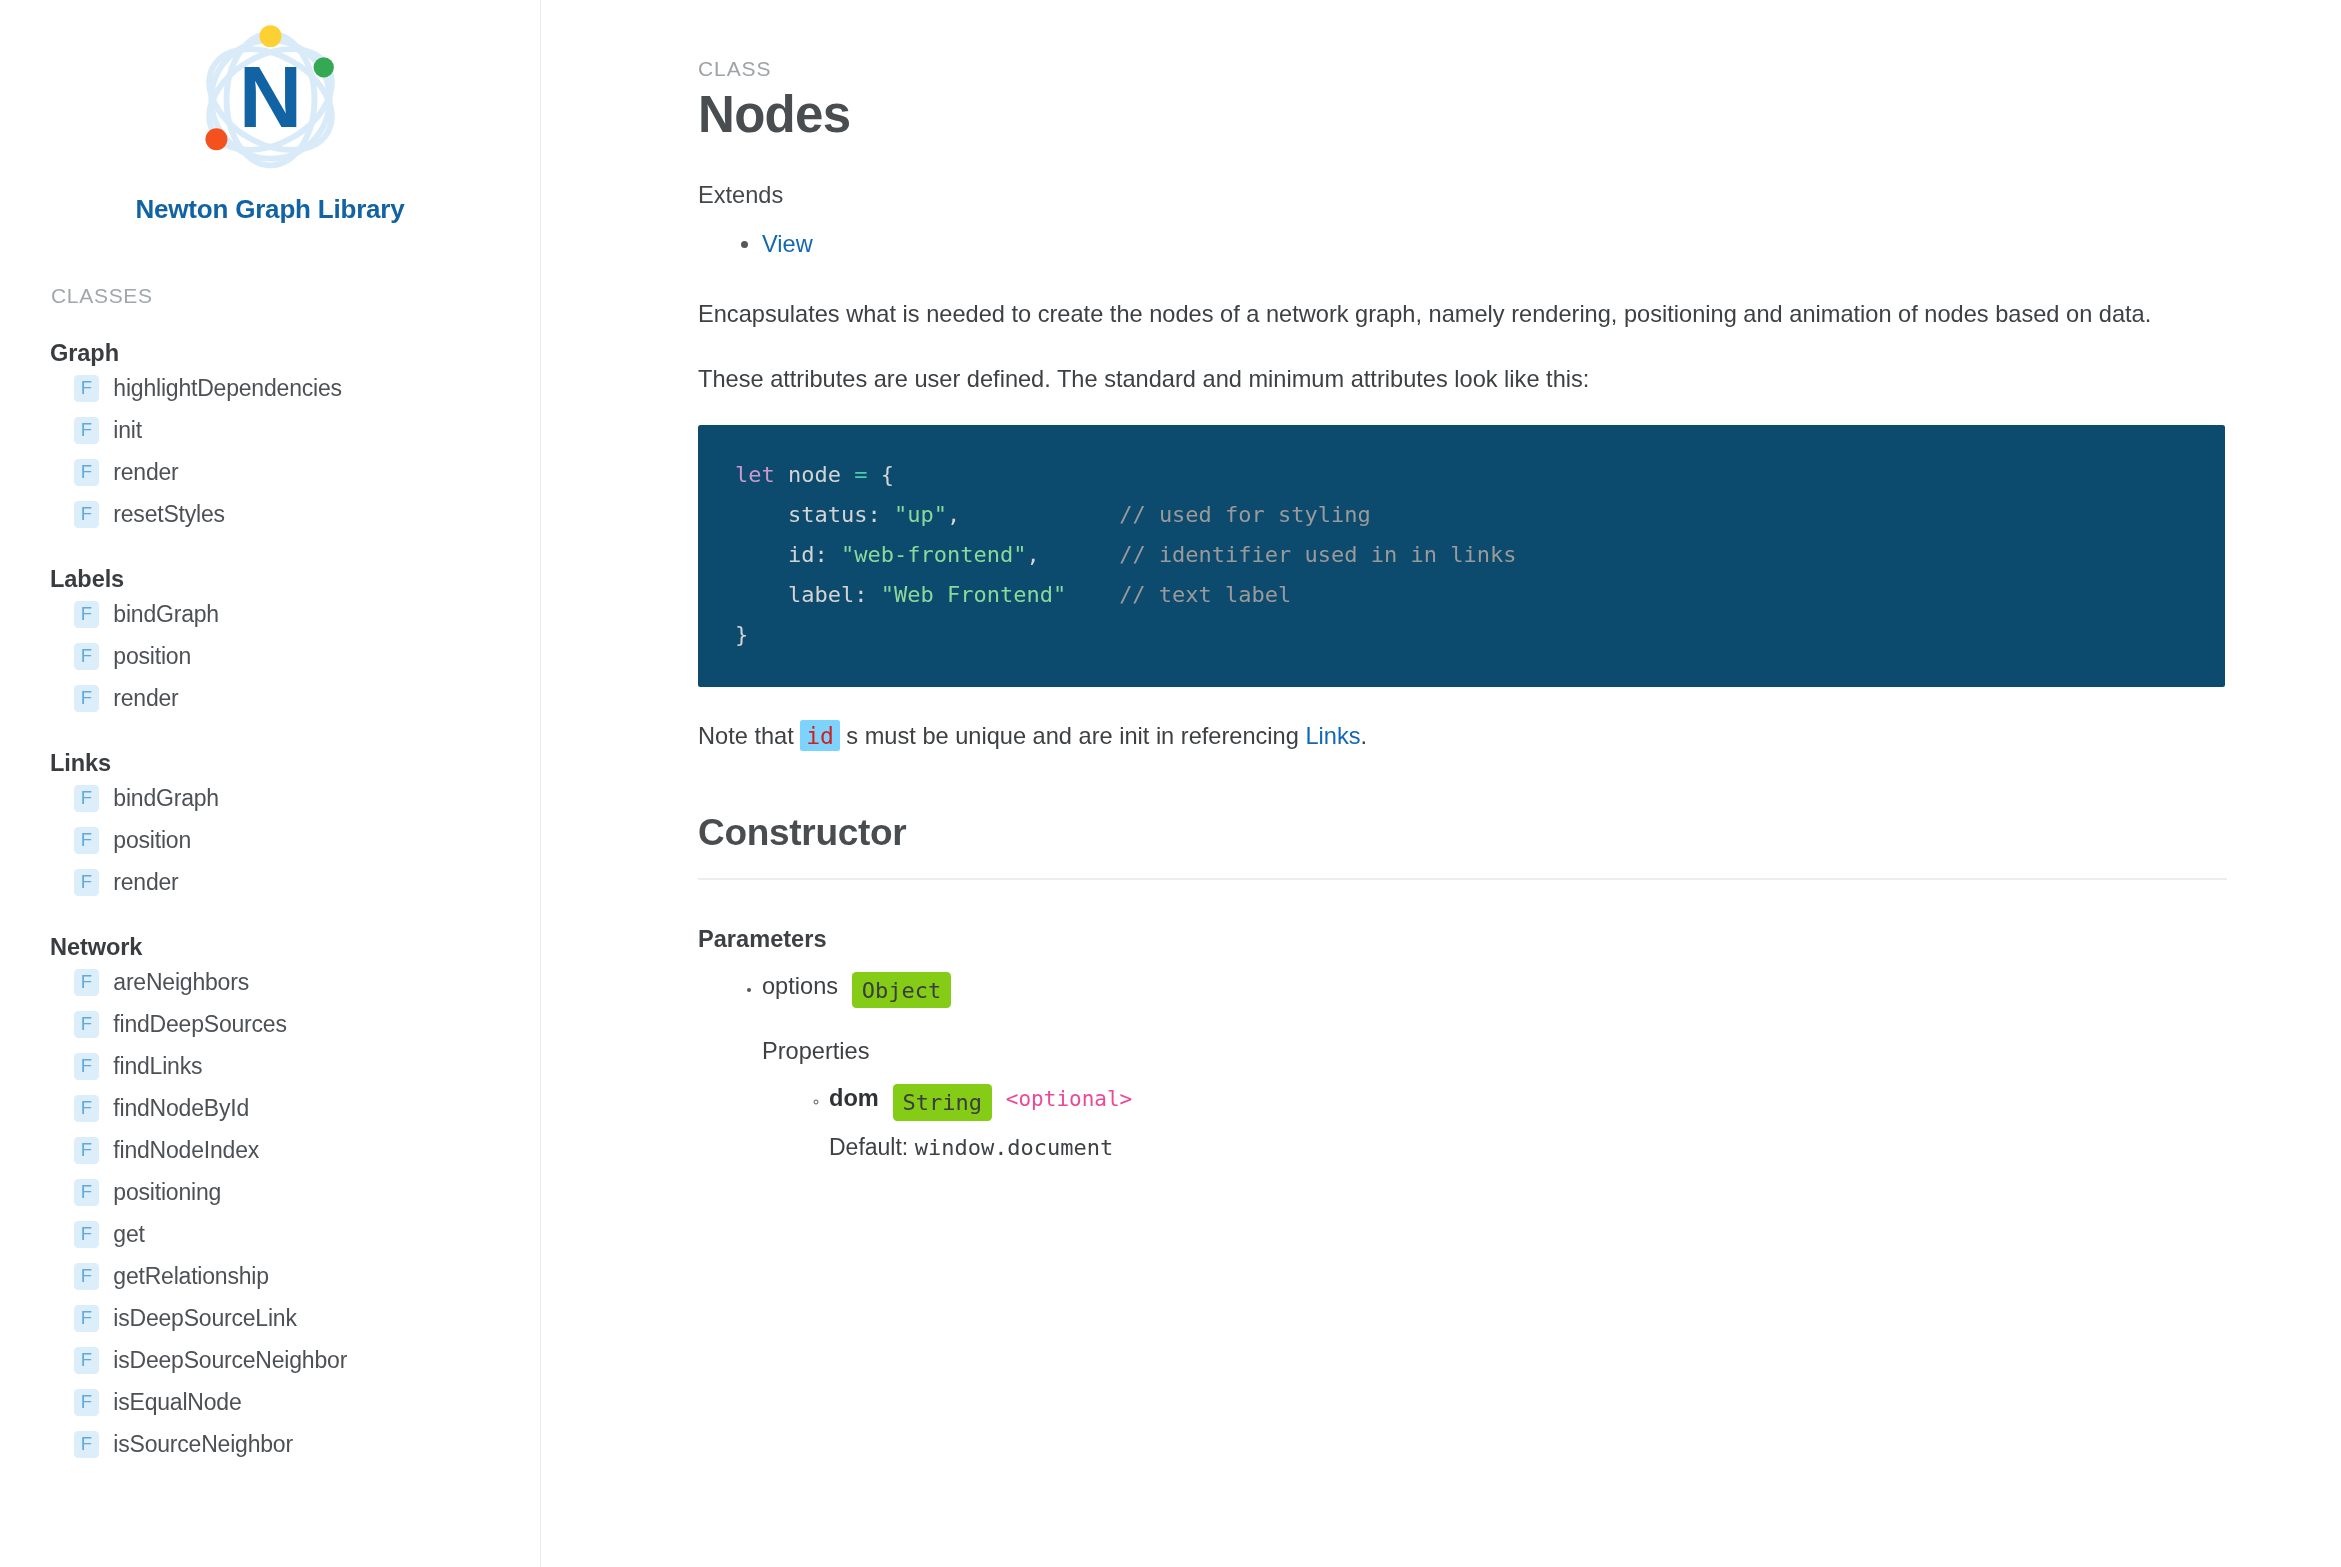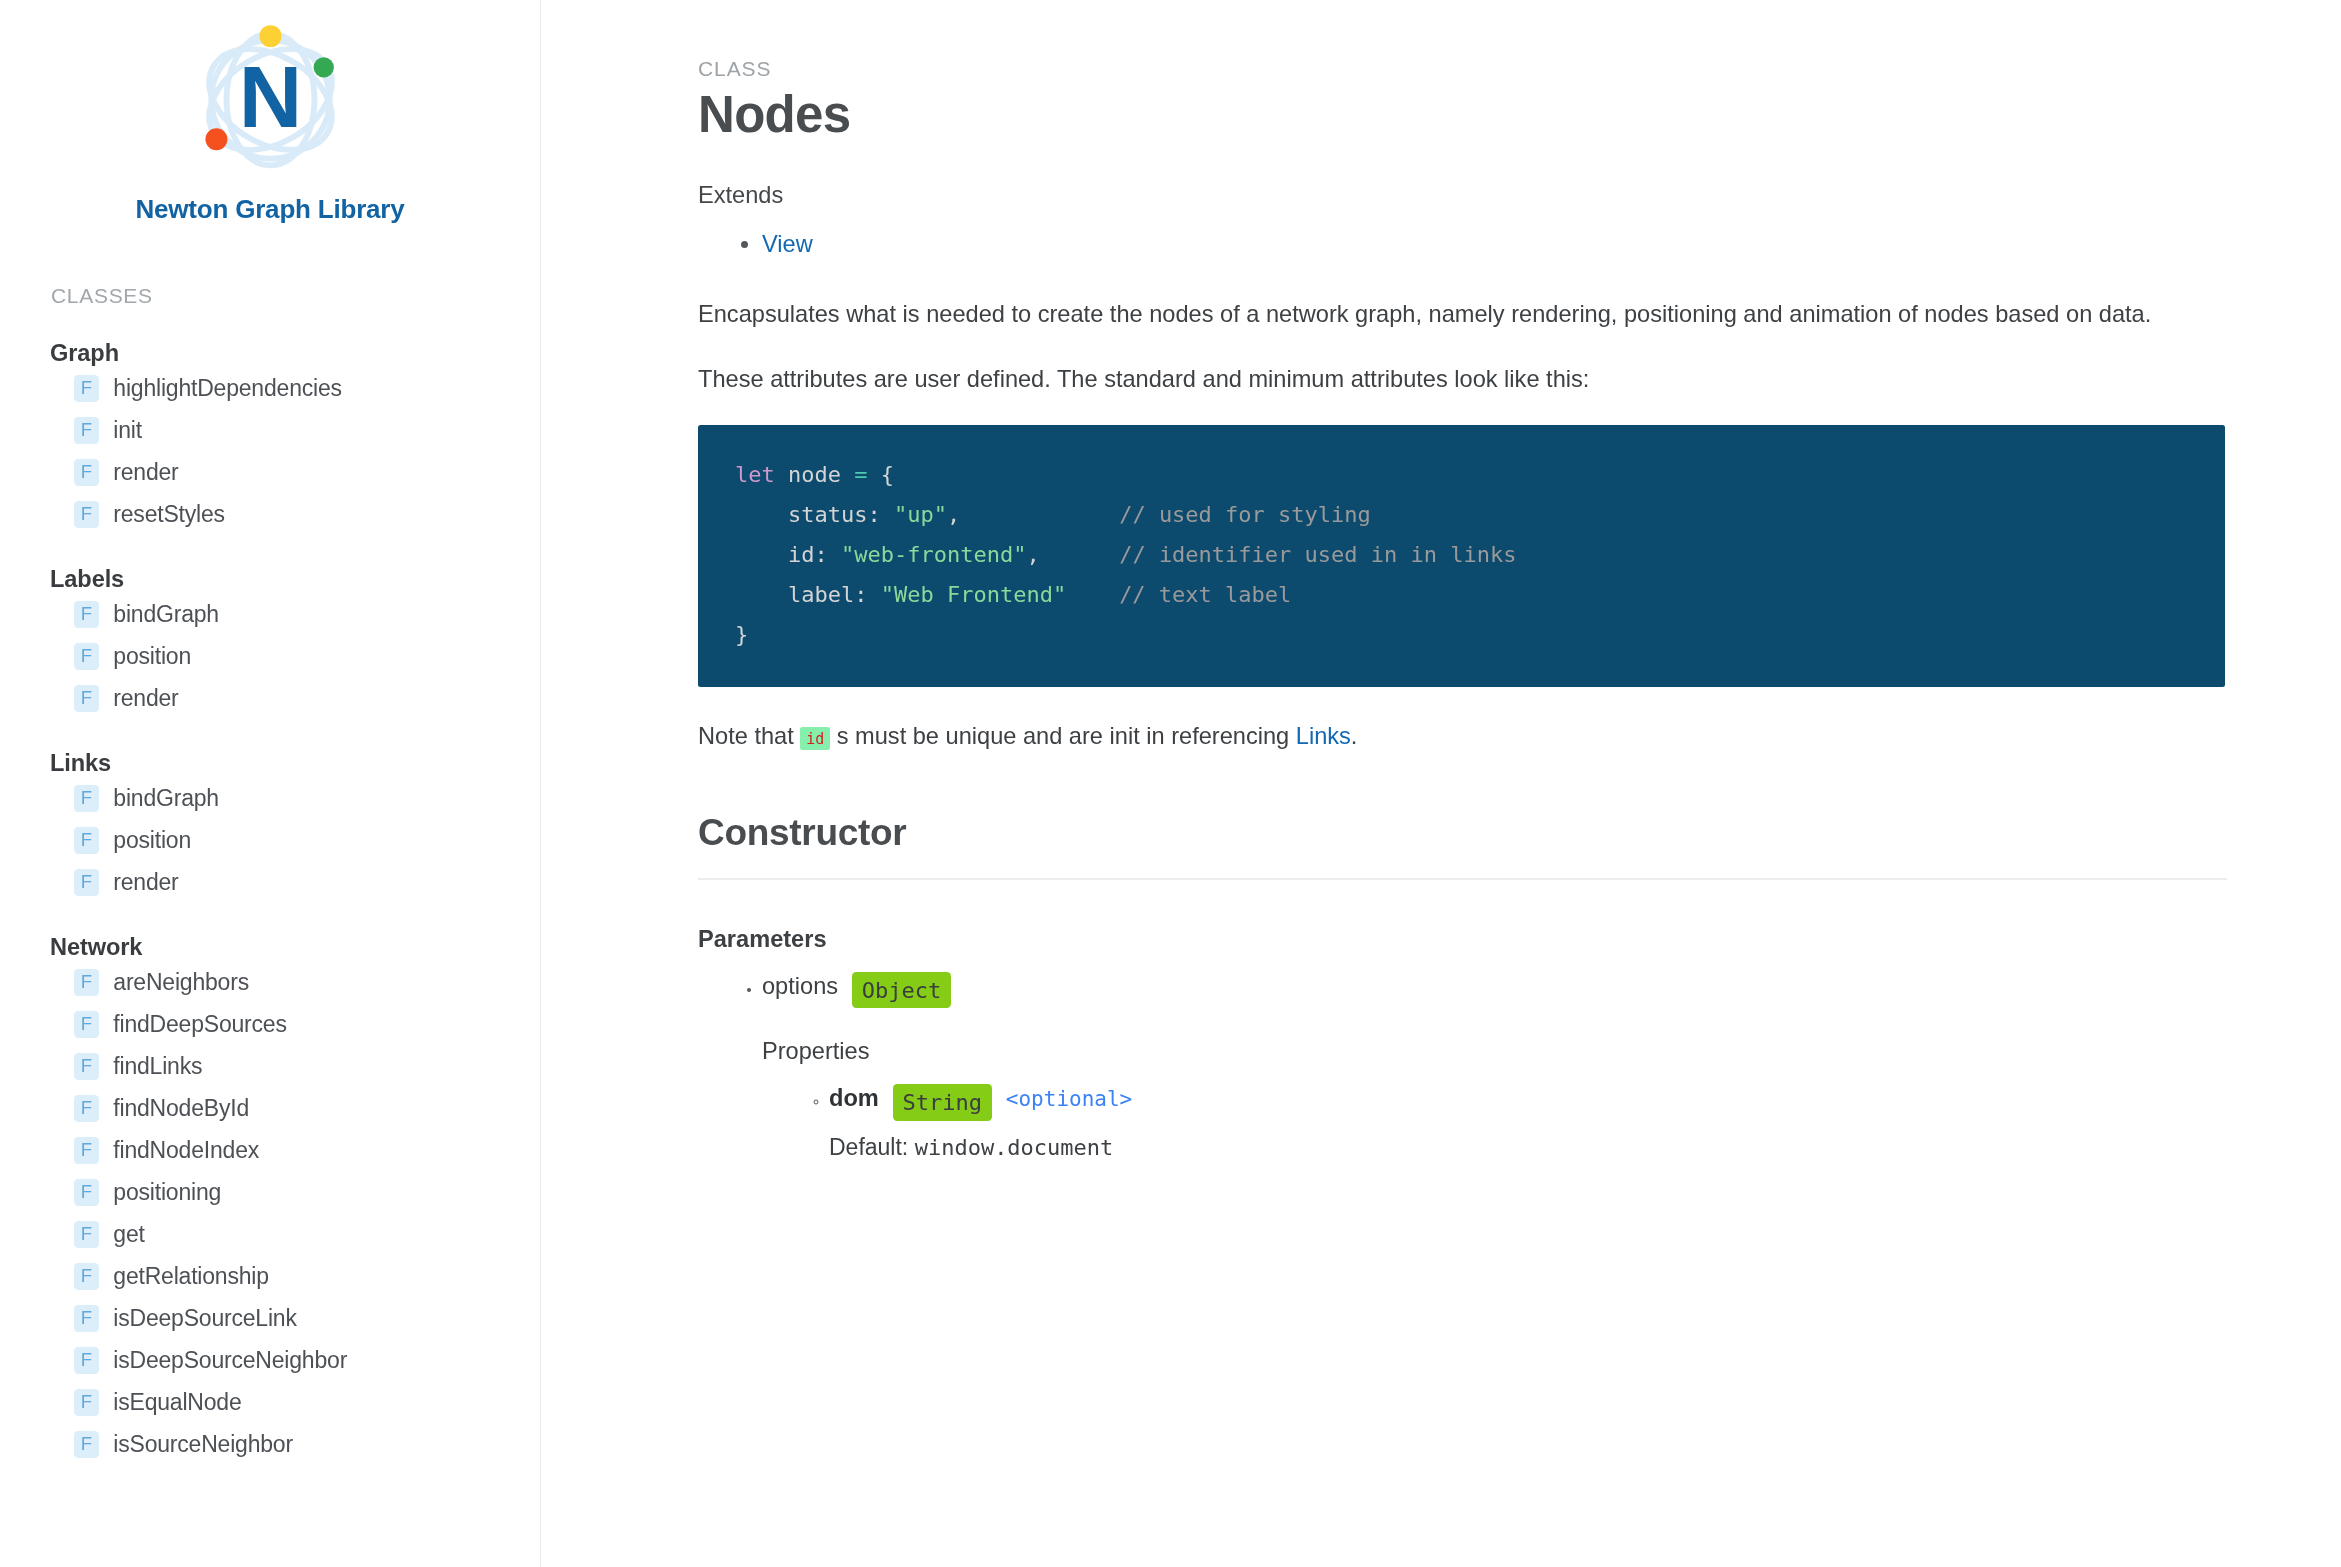--- a/index.html
+++ b/index.html
@@ -178,22 +178,22 @@
     tab-size: 4;
   }
   .tok-kw  { color: #cc99cc; }
   .tok-op  { color: #4ec9b0; }
   .tok-str { color: #8ed79a; }
   .tok-com { color: #9a9a9a; }
   .tok-pln { color: #d4d4d4; }
 
   code.inline {
     font-family: "DejaVu Sans Mono", "Liberation Mono", monospace;
-    font-size: 15px;
-    background: #86efac;
+    font-size: 23px;
+    background: #7dd3fc;
     color: #d02020;
     padding: 2.5px 5.9px;
     border-radius: 2.5px;
   }
 
   h2.section-heading {
     font-size: 37px;
     font-weight: 700;
     color: #4a4d50;
     margin: 56px 0 0 0;
@@ -253,21 +253,21 @@
   }
   ul.props-list > li::marker { color: #55585b; }
   .prop-name {
     font-size: 23.6px;
     font-weight: 700;
     color: #2f3336;
   }
   .optional-tag {
     font-family: "DejaVu Sans Mono", "Liberation Mono", monospace;
     font-size: 21px;
-    color: #3b82f6;
+    color: #ec4899;
     margin-left: 10px;
   }
   .prop-default {
     font-size: 23px;
     color: #3d4144;
     margin: 13.5px 0 0 0;
   }
   .prop-default .mono {
     font-family: "DejaVu Sans Mono", "Liberation Mono", monospace;
     font-size: 22px;

